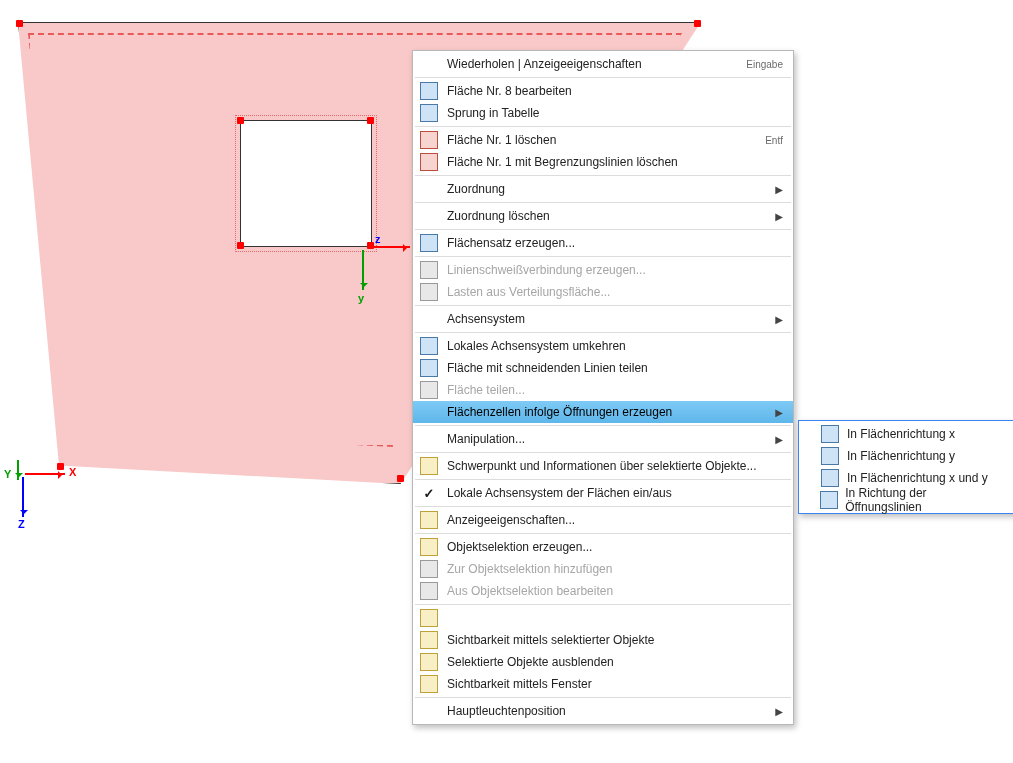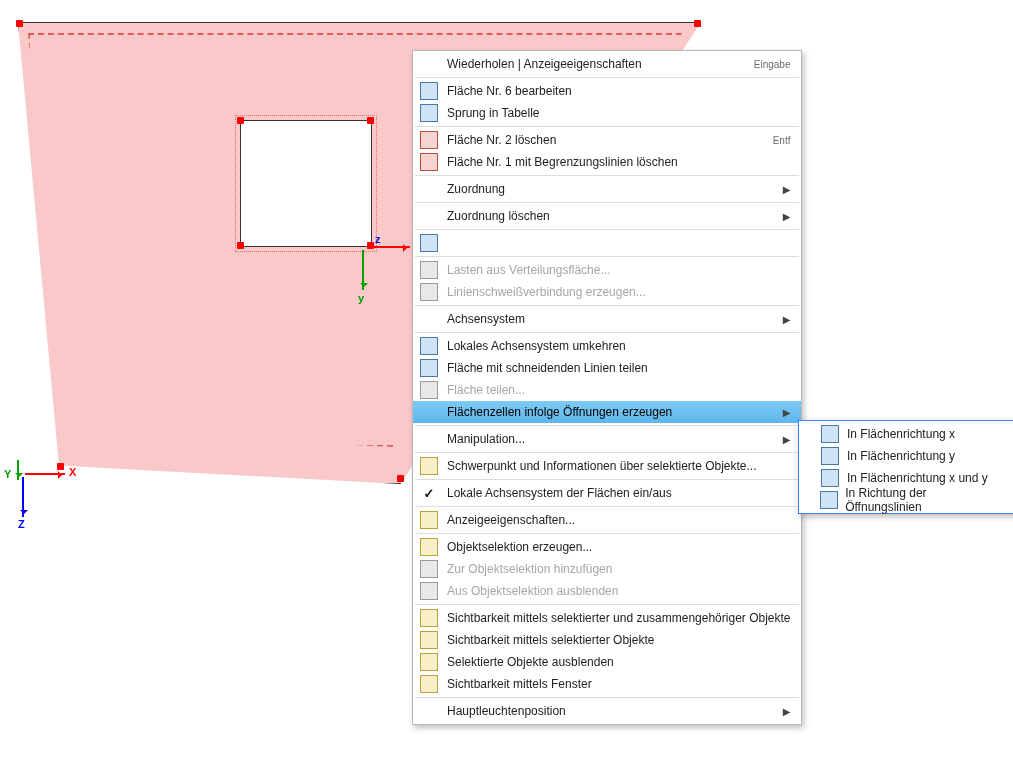--- a/index.html
+++ b/index.html
@@ -180,35 +180,35 @@
     <span class="icon-slot"></span>
     <span class="label">Wiederholen | Anzeigeeigenschaften</span>
     <span class="shortcut">Eingabe</span>
   </div>
   <hr>
 
   <div class="row">
     <span class="icon-slot">
         <span class="ic blue"></span>
       </span>
-    <span class="label">Fläche Nr. 6 bearbeiten</span>
+    <span class="label">Fläche Nr. 8 bearbeiten</span>
   </div>
   <div class="row">
     <span class="icon-slot">
         <span class="ic blue"></span>
       </span>
     <span class="label">Sprung in Tabelle</span>
   </div>
   <hr>
 
   <div class="row">
     <span class="icon-slot">
         <span class="ic red"></span>
       </span>
-    <span class="label">Fläche Nr. 2 löschen</span>
+    <span class="label">Fläche Nr. 1 löschen</span>
     <span class="shortcut">Entf</span>
   </div>
   <div class="row">
     <span class="icon-slot">
         <span class="ic red"></span>
       </span>
     <span class="label">Fläche Nr. 1 mit Begrenzungslinien löschen</span>
   </div>
   <hr>
 
@@ -223,34 +223,35 @@
     <span class="icon-slot"></span>
     <span class="label">Zuordnung löschen</span>
     <span class="arrow">▶</span>
   </div>
   <hr>
 
   <div class="row">
     <span class="icon-slot">
         <span class="ic blue"></span>
       </span>
-  </div>
-  <hr>
-
+    <span class="label">Flächensatz erzeugen...</span>
+  </div>
+  <hr>
+
+  <div class="row disabled">
+    <span class="icon-slot">
+        <span class="ic gray"></span>
+      </span>
+    <span class="label">Linienschweißverbindung erzeugen...</span>
+  </div>
   <div class="row disabled">
     <span class="icon-slot">
         <span class="ic gray"></span>
       </span>
     <span class="label">Lasten aus Verteilungsfläche...</span>
-  </div>
-  <div class="row disabled">
-    <span class="icon-slot">
-        <span class="ic gray"></span>
-      </span>
-    <span class="label">Linienschweißverbindung erzeugen...</span>
   </div>
   <hr>
 
   <div class="row">
     <span class="icon-slot"></span>
     <span class="label">Achsensystem</span>
     <span class="arrow">▶</span>
   </div>
   <hr>
 
@@ -317,29 +318,28 @@
   <div class="row disabled">
     <span class="icon-slot">
         <span class="ic gray"></span>
       </span>
     <span class="label">Zur Objektselektion hinzufügen</span>
   </div>
   <div class="row disabled">
     <span class="icon-slot">
         <span class="ic gray"></span>
       </span>
-    <span class="label">Aus Objektselektion ausblenden</span>
-  </div>
-  <hr>
-
-  <div class="row">
-    <span class="icon-slot">
-        <span class="ic yel"></span>
-      </span>
-    <span class="label">Sichtbarkeit mittels selektierter und zusammengehöriger Objekte</span>
+    <span class="label">Aus Objektselektion bearbeiten</span>
+  </div>
+  <hr>
+
+  <div class="row">
+    <span class="icon-slot">
+        <span class="ic yel"></span>
+      </span>
   </div>
   <div class="row">
     <span class="icon-slot">
         <span class="ic yel"></span>
       </span>
     <span class="label">Sichtbarkeit mittels selektierter Objekte</span>
   </div>
   <div class="row">
     <span class="icon-slot">
         <span class="ic yel"></span>

